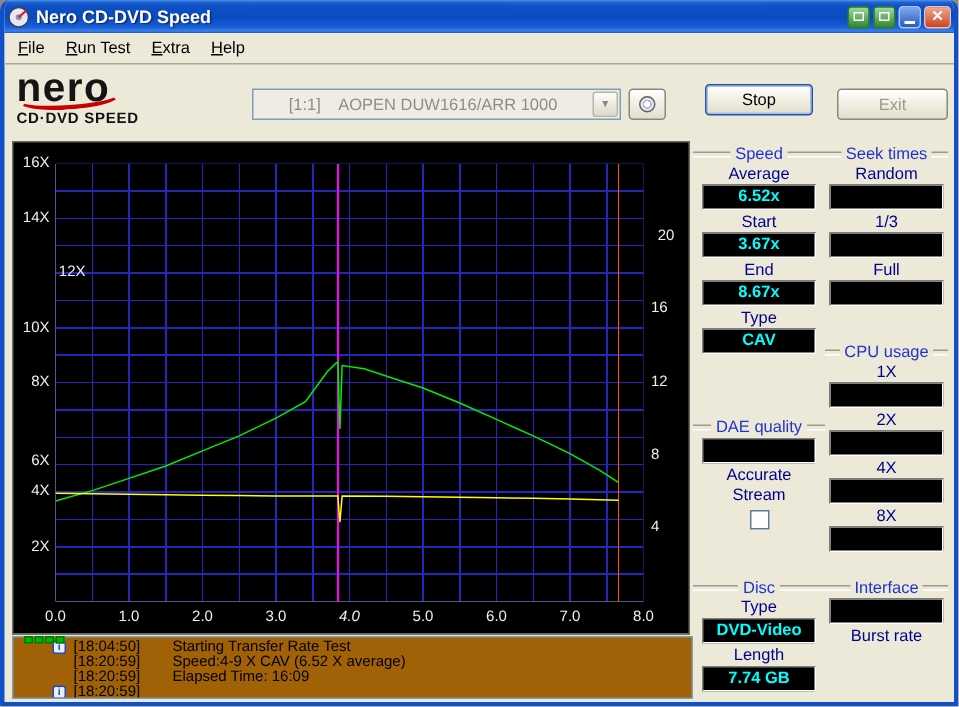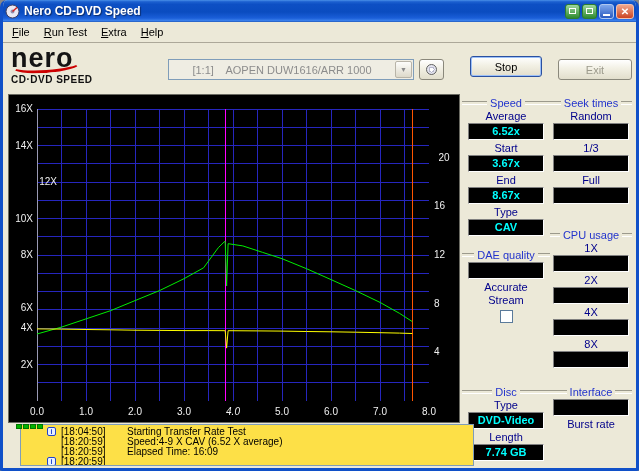--- a/index.html
+++ b/index.html
@@ -56,22 +56,22 @@
   .col2{left:547px;width:82px;}
   .sec-title{display:flex;align-items:center;gap:3px;height:13px;margin-bottom:1px;}
   .sec-title span{color:#2233CC;font-size:11px;white-space:nowrap;}
   .sec-title::before,.sec-title::after{content:"";flex:1;height:2px;border-top:1px solid #9C9A8C;border-bottom:1px solid #FFF;}
   .p-label{color:#00008B;font-size:11px;text-align:center;line-height:12px;margin-top:1px;}
   .p-box{height:17px;background:#000;margin:1px 6px 2px;border:1px solid;border-color:#808080 #FFF #FFF #808080;
     color:#00FFFF;font-weight:bold;font-size:11px;text-align:center;line-height:15px;}
   .col2 .p-box{margin:1px 3px 2px;}
   .checkbox{width:13px;height:13px;background:#fff;border:1px solid #5A7A9A;margin:4px auto 0;}
   
-  .logbox{position:absolute;left:5px;top:424px;width:454px;height:42px;background:#fde047;
-    border:1px solid #7F9DB9;overflow:hidden;padding-top:1px;margin-left:12px;}
+  .logbox{position:absolute;left:5px;top:424px;width:454px;height:42px;background:#a16207;
+    border:1px solid #7F9DB9;overflow:hidden;padding-top:1px;}
   .log-row{display:flex;align-items:center;height:10px;padding-left:26px;font-size:10px;color:#000;white-space:nowrap;}
   .log-icon-cell{width:14px;display:inline-flex;align-items:center;}
   .info-icon{width:9px;height:9px;border:1px solid #2244CC;border-radius:2px;background:#E8F0FF;
     color:#2244CC;font-size:7px;font-weight:bold;line-height:7px;text-align:center;display:inline-block;}
   .log-time{width:66px;}
   .log-text{flex:1;}
   .progress{position:absolute;left:13px;top:424px;height:6px;display:flex;gap:1px;z-index:5;}
   .progress i{display:block;width:6px;height:5px;background:#00B400;border:1px solid #007800;}
 </style>
 </head>
@@ -204,21 +204,21 @@
         <div class="p-label">Average</div>
         <div class="p-box">6.52x</div>
         <div class="p-label">Start</div>
         <div class="p-box">3.67x</div>
         <div class="p-label">End</div>
         <div class="p-box">8.67x</div>
         <div class="p-label">Type</div>
         <div class="p-box">CAV</div>
       </div>
   </div>
-  <div class="panel col1" style="top:248px">
+  <div class="panel col1" style="top:278px">
     <div class="sec-title">
         <span>DAE quality</span>
       </div>
     <div class="p-box"></div>
     <div class="p-label">Accurate</div>
     <div class="p-label">Stream</div>
     <div class="checkbox"></div>
   </div>
   <div class="panel col1" style="top:385px">
     <div class="sec-title">

